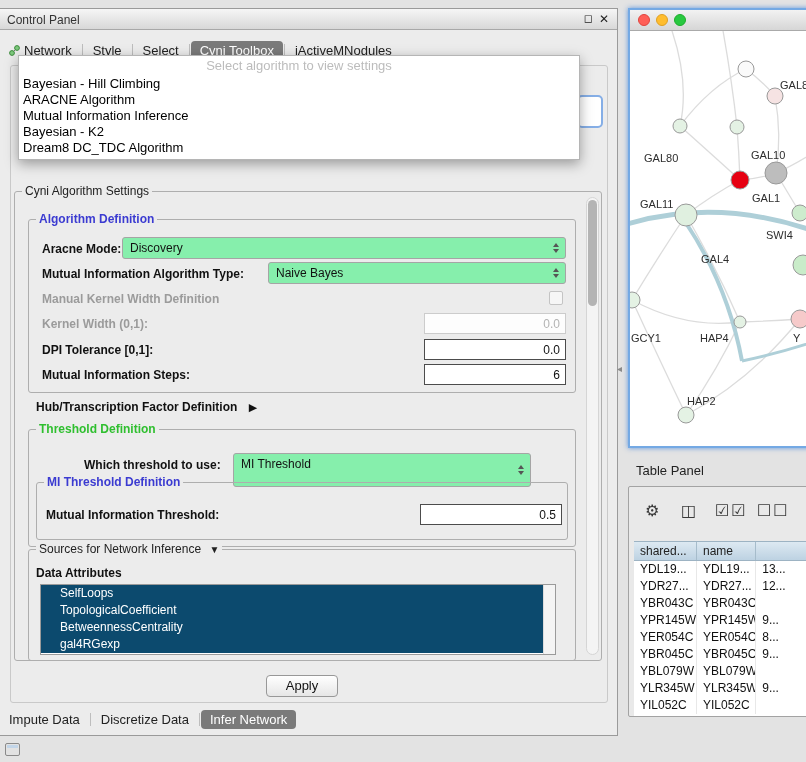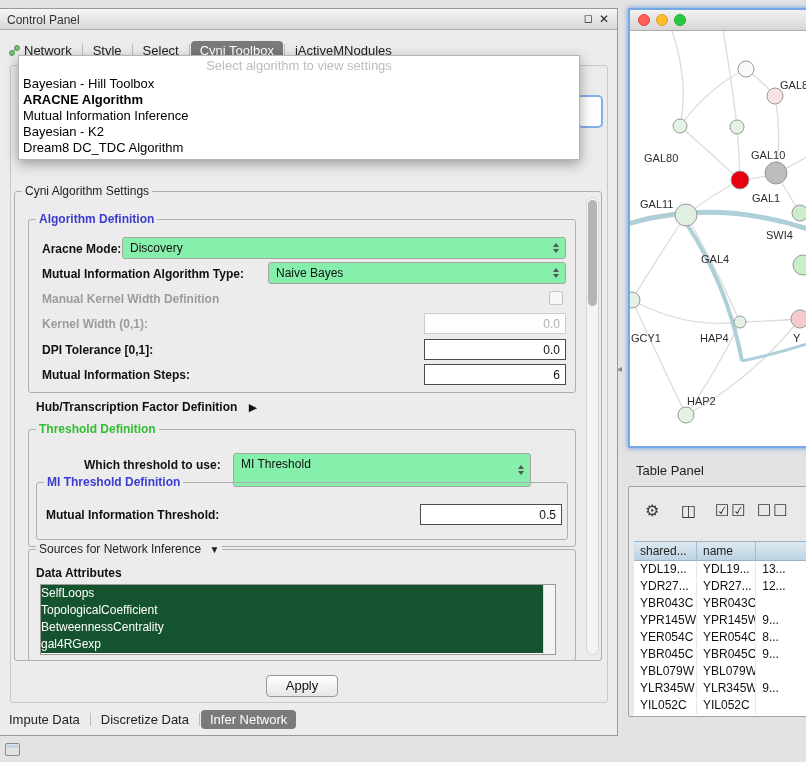--- a/index.html
+++ b/index.html
@@ -43,30 +43,30 @@
   .field.disabled{color:#b3b3b3;border-color:#cccccc;background:#fdfdfd}
   .checkbox{width:14px;height:14px;border:1px solid #c4c4c4;background:#f6f6f6;border-radius:2px}
 
   .sb-track{background:#f4f4f4;border:1px solid #d5d5d5;border-radius:7px}
   .sb-thumb{position:absolute;left:1px;right:1px;background:#b4b4b4;border-radius:6px}
 
   #hub-row{font-size:12px;font-weight:bold;color:#111}
   #hub-row .tri{margin-left:8px;font-size:11px}
 
   #attr-list{background:#fff;border:1px solid #9a9a9a;overflow:hidden}
-  .attr-item{height:17px;line-height:17px;padding-left:0;background:#14532d;color:#fff;font-size:12px;width:calc(100% - 12px)}
+  .attr-item{height:17px;line-height:17px;padding-left:19px;background:#0c4a6e;color:#fff;font-size:12px;width:calc(100% - 12px)}
   #attr-sb{position:absolute;top:0;right:0;bottom:0;width:12px;background:#f4f4f4;border-left:1px solid #dcdcdc}
 
   #apply-btn{left:266px;top:666px;width:72px;height:22px;border:1px solid #989898;border-radius:4px;background:linear-gradient(#ffffff,#e6e6e6);font-size:13px;color:#111;text-align:center;line-height:20px}
 
   
   #algo-popup{left:18px;top:55px;width:562px;background:#fff;border:1px solid #b5b5b5;box-shadow:0 4px 12px rgba(0,0,0,.35);z-index:20;padding-bottom:3px}
   #popup-placeholder{height:20px;line-height:20px;text-align:center;color:#bcbcbc;font-size:13px}
   .popup-item{height:16px;line-height:16px;padding-left:4px;font-size:13px;color:#000;white-space:nowrap}
-  .popup-item.current{font-weight:bold}
+  .popup-item.current{font-weight:normal}
   #combo-fragment{left:577px;top:95px;width:26px;height:33px;background:#fff;border:2px solid #85aee6;border-radius:5px;z-index:5}
 
   
   #net-window{left:628px;top:8px;width:186px;height:440px;background:#fff;border:2px solid #74a9e4;box-shadow:0 0 5px rgba(80,140,220,.9)}
   #net-titlebar{position:relative;height:21px;background:linear-gradient(#f2f2f2,#d6d6d6);border-bottom:1px solid #aaa}
   .traffic{position:absolute;top:4px;width:12px;height:12px;border-radius:50%}
   #tl-red{left:8px;background:#ff5f57;border:1px solid #e0443e}
   #tl-yellow{left:26px;background:#ffbd2e;border:1px solid #dfa023}
   #tl-green{left:44px;background:#28c840;border:1px solid #1dad2b}
   #net-svg{display:block}
@@ -203,21 +203,21 @@
         <span class="tabsep"></span>
         <span class="tab selected">Infer Network</span>
       </div>
   </div>
 
   <div id="combo-fragment" class="abs"></div>
 
   <div id="algo-popup" class="abs">
     <div id="popup-placeholder">Select algorithm to view settings</div>
     <div id="popup-items">
-        <div class="popup-item">Bayesian - Hill Toolbox</div>
+        <div class="popup-item">Bayesian - Hill Climbing</div>
         <div class="popup-item current">ARACNE Algorithm</div>
         <div class="popup-item">Mutual Information Inference</div>
         <div class="popup-item">Bayesian - K2</div>
         <div class="popup-item">Dream8 DC_TDC Algorithm</div>
       </div>
   </div>
 
   <div id="net-window" class="abs">
     <div id="net-titlebar">
       <span id="tl-red" class="traffic"></span>

